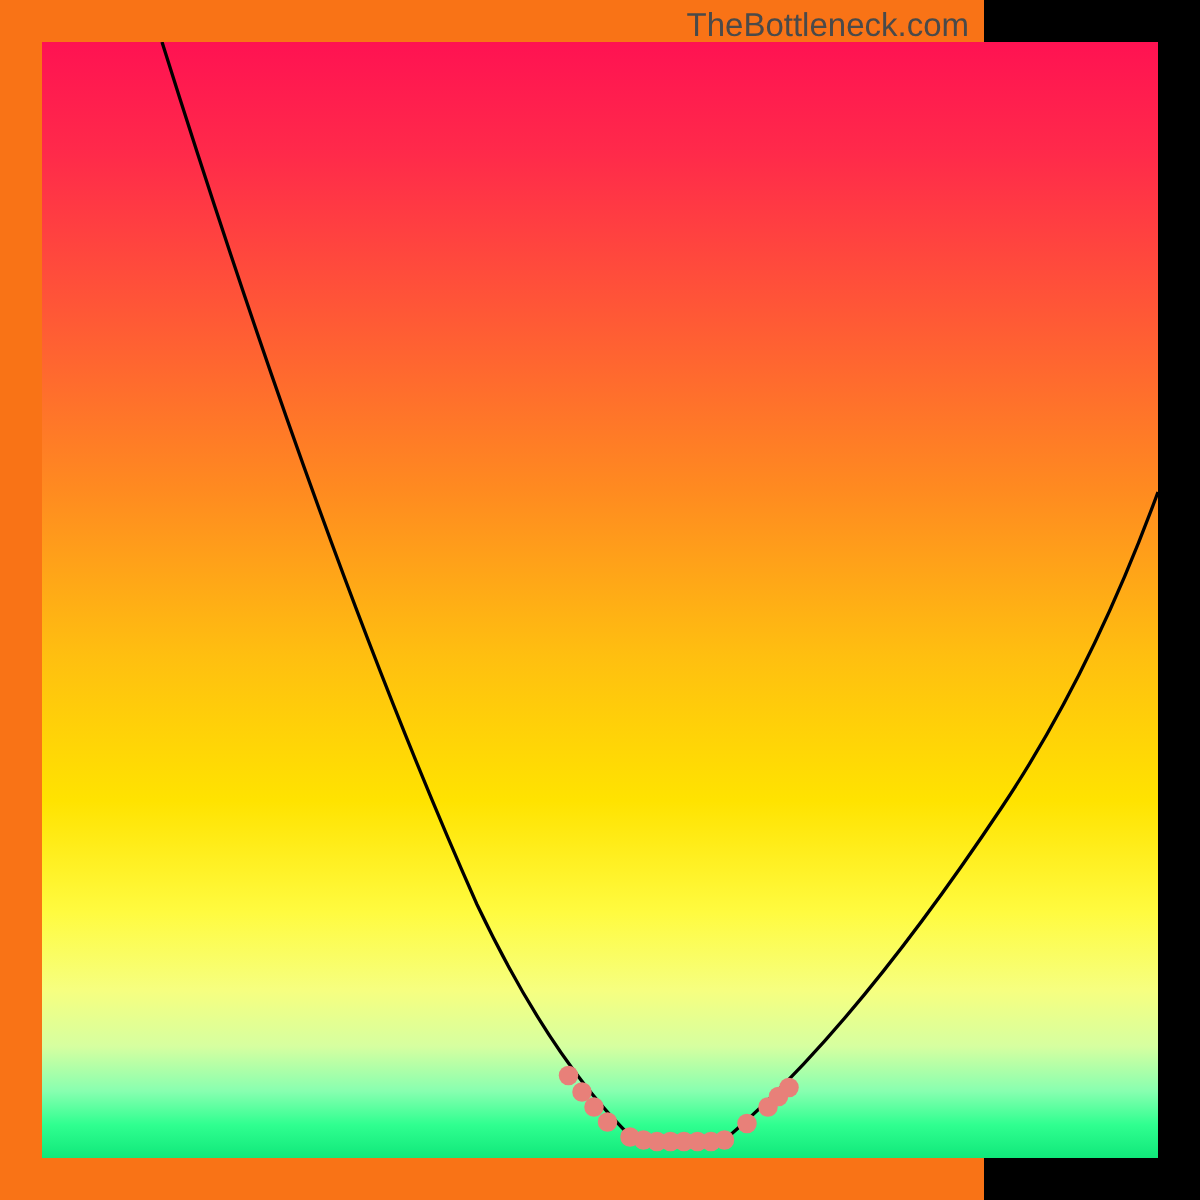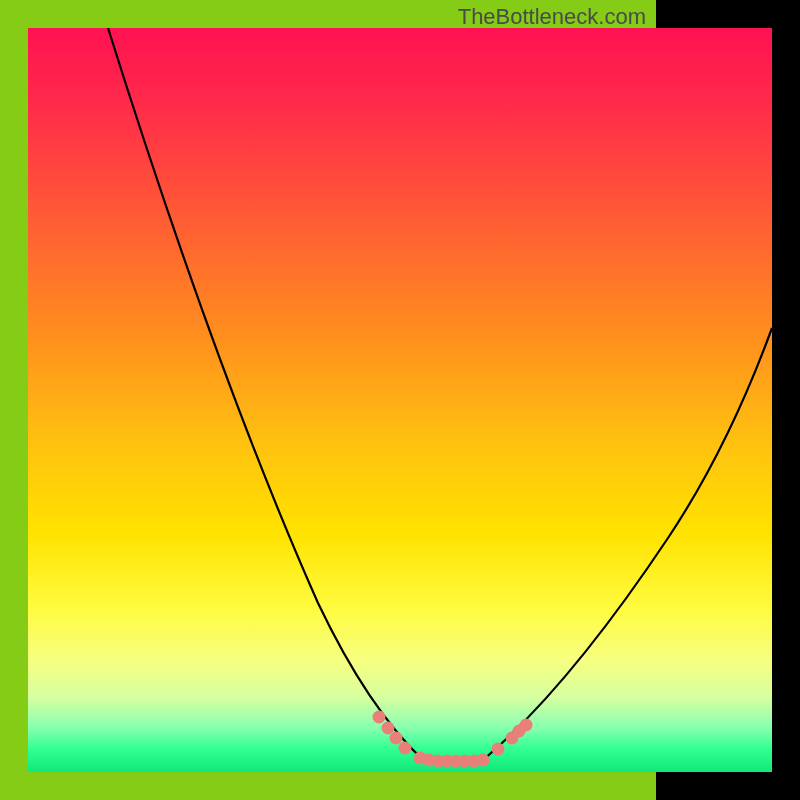--- a/index.html
+++ b/index.html
@@ -8,21 +8,21 @@
     width: 800px;
     height: 800px;
     overflow: hidden;
     background: #000;
     font-family: Arial, Helvetica, sans-serif;
   }
   .frame {
     position: relative;
     width: 656px;
     height: 800px;
-    background: #84cc16;
+    background: #f97316;
   }
   .plot-area {
     position: absolute;
     left: 28px;
     top: 28px;
     width: 744px;
     height: 744px;
     
     background: linear-gradient(
       to bottom,

